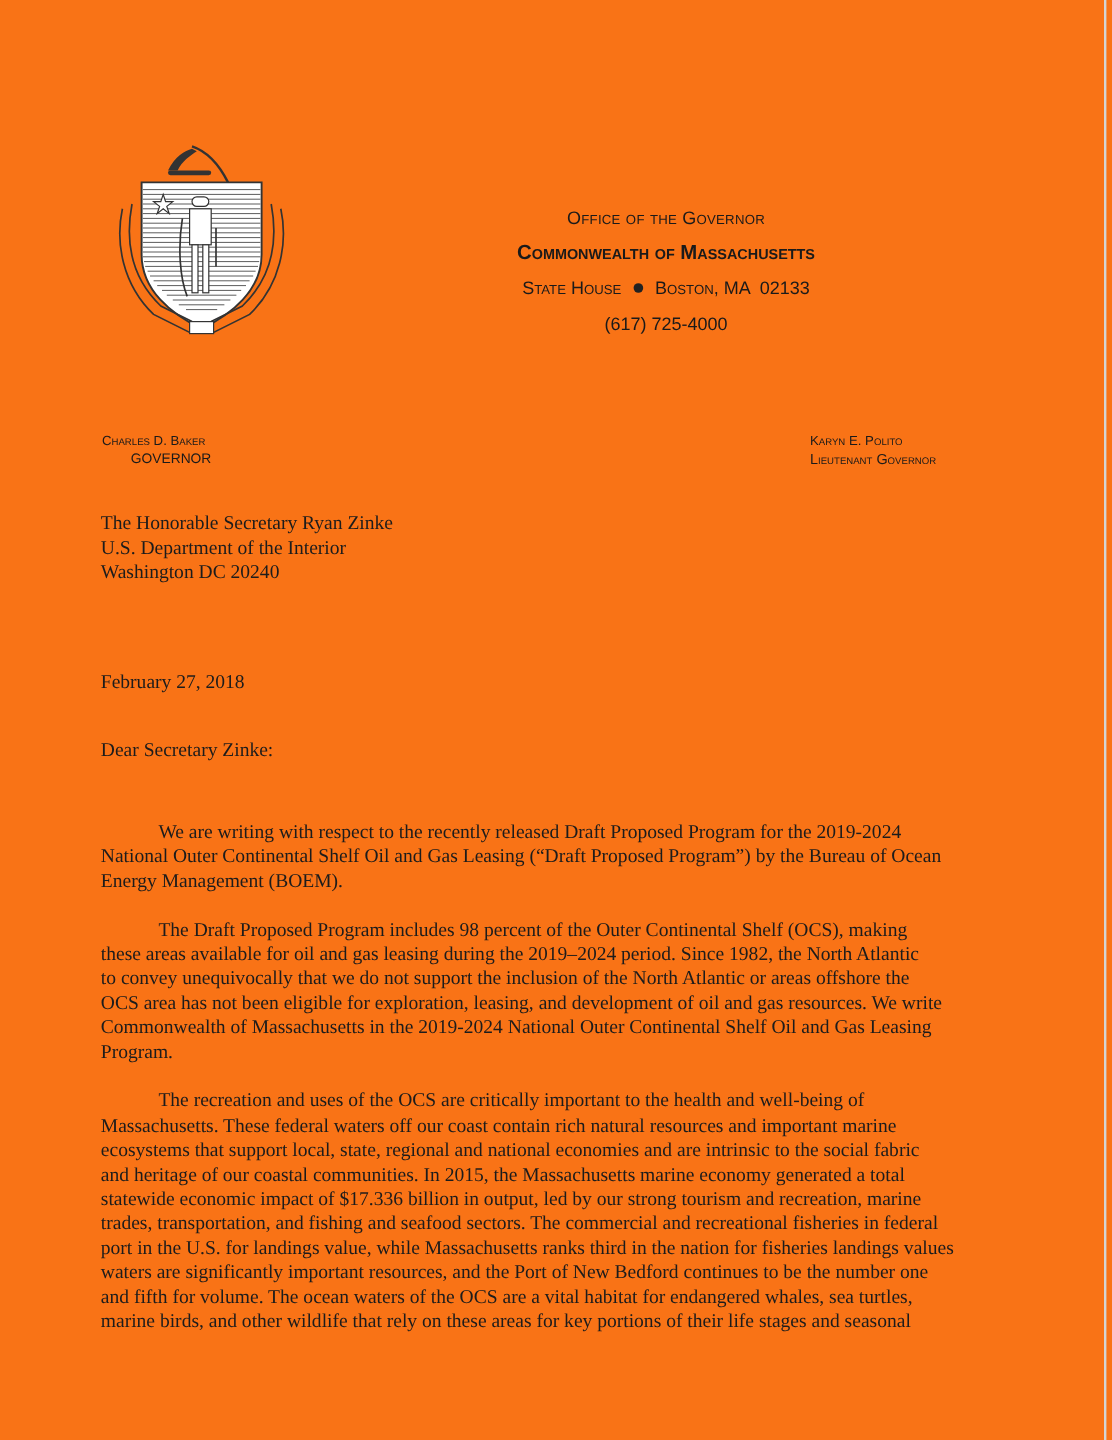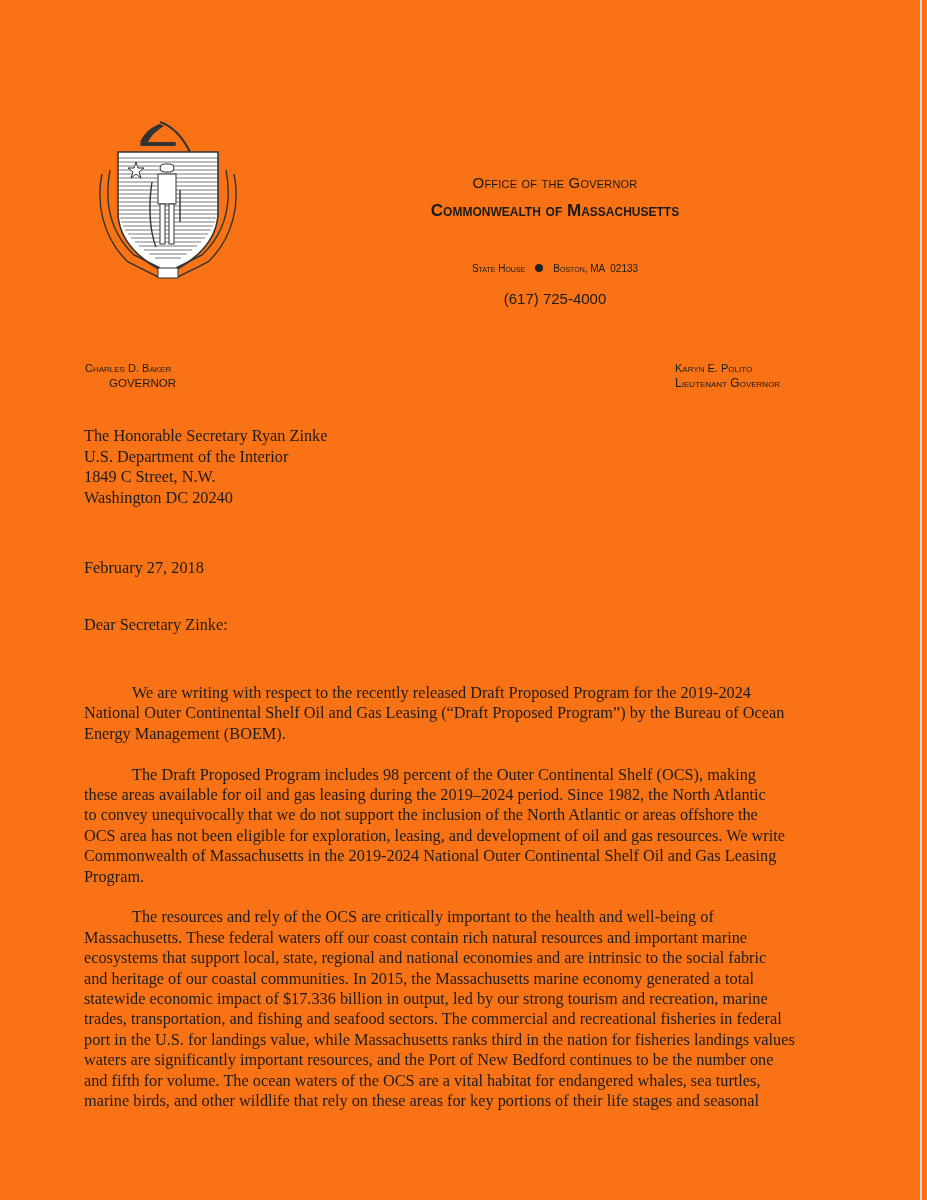--- a/index.html
+++ b/index.html
@@ -6,21 +6,21 @@
   body { width: 927px; height: 1200px; position: relative; overflow: hidden; }
   .page { position: absolute; left: 0; top: 0; width: 927px; height: 1200px; background: #f97316; }
   .edge-line { position: absolute; left: 920px; top: 0; width: 2px; height: 1200px; background: #d4d4d4; }
 
   .seal { position: absolute; left: 88px; top: 112px; width: 160px; height: 170px; }
 
   .letterhead { position: absolute; left: 370px; top: 170px; width: 370px; text-align: center;
     font-family: "Liberation Sans", sans-serif; color: #1a1a1a; }
   .lh-office { font-size: 15px; font-variant: small-caps; letter-spacing: 0.2px; height: 26px; line-height: 26px; }
   .lh-comm { font-size: 17px; font-weight: bold; font-variant: small-caps; height: 30px; line-height: 30px; }
-  .lh-addr { font-size: 10px; font-variant: small-caps; height: 30px; line-height: 30px; margin-top: 28px; }
+  .lh-addr { font-size: 15px; font-variant: small-caps; height: 30px; line-height: 30px; }
   .lh-addr .dot { display: inline-block; width: 8px; height: 8px; border-radius: 50%; background: #222; margin: 0 10px; vertical-align: middle; position: relative; top: -1px; }
   .lh-phone { font-size: 15px; height: 30px; line-height: 30px; }
 
   .official { position: absolute; font-family: "Liberation Sans", sans-serif; color: #1a1a1a; }
   .official .name { font-weight: normal; font-size: 11px; font-variant: small-caps; line-height: 15px; }
   .official .title { font-size: 11.5px; line-height: 14px; }
   .gov { left: 85px; top: 361px; }
   .gov .title { padding-left: 24px; }
   .ltgov { left: 640px; top: 361px; margin-left: 35px; }
   .ltgov .title { font-variant: small-caps; font-size: 12px; }
@@ -110,21 +110,20 @@
     <div class="title">GOVERNOR</div>
   </div>
   <div class="official ltgov">
     <div class="name">Karyn E. Polito</div>
     <div class="title">Lieutenant Governor</div>
   </div>
 
   <div class="address serif">
     <div>The Honorable Secretary Ryan Zinke</div>
     <div>U.S. Department of the Interior</div>
-    <div>1849 C Street, N.W.</div>
     <div>Washington DC 20240</div>
   </div>
 
   <div class="date serif">February 27, 2018</div>
 
   <div class="salutation serif">Dear Secretary Zinke:</div>
 
   <div class="body serif">
     <p style="text-indent:0">
       <span class="line first">We are writing with respect to the recently released Draft Proposed Program for the 2019-2024</span>
@@ -133,21 +132,21 @@
     </p>
     <p style="text-indent:0">
       <span class="line first">The Draft Proposed Program includes 98 percent of the Outer Continental Shelf (OCS), making</span>
       <span class="line">these areas available for oil and gas leasing during the 2019–2024 period. Since 1982, the North Atlantic</span>
       <span class="line">to convey unequivocally that we do not support the inclusion of the North Atlantic or areas offshore the</span>
       <span class="line">OCS area has not been eligible for exploration, leasing, and development of oil and gas resources. We write</span>
       <span class="line">Commonwealth of Massachusetts in the 2019-2024 National Outer Continental Shelf Oil and Gas Leasing</span>
       <span class="line">Program.</span>
     </p>
     <p style="text-indent:0">
-      <span class="line first">The resources and rely of the OCS are critically important to the health and well-being of</span>
+      <span class="line first">The recreation and uses of the OCS are critically important to the health and well-being of</span>
       <span class="line">Massachusetts. These federal waters off our coast contain rich natural resources and important marine</span>
       <span class="line">ecosystems that support local, state, regional and national economies and are intrinsic to the social fabric</span>
       <span class="line">and heritage of our coastal communities. In 2015, the Massachusetts marine economy generated a total</span>
       <span class="line">statewide economic impact of $17.336 billion in output, led by our strong tourism and recreation, marine</span>
       <span class="line">trades, transportation, and fishing and seafood sectors. The commercial and recreational fisheries in federal</span>
       <span class="line">port in the U.S. for landings value, while Massachusetts ranks third in the nation for fisheries landings values</span>
       <span class="line">waters are significantly important resources, and the Port of New Bedford continues to be the number one</span>
       <span class="line">and fifth for volume.  The ocean waters of the OCS are a vital habitat for endangered whales, sea turtles,</span>
       <span class="line">marine birds, and other wildlife that rely on these areas for key portions of their life stages and seasonal</span>
     </p>

